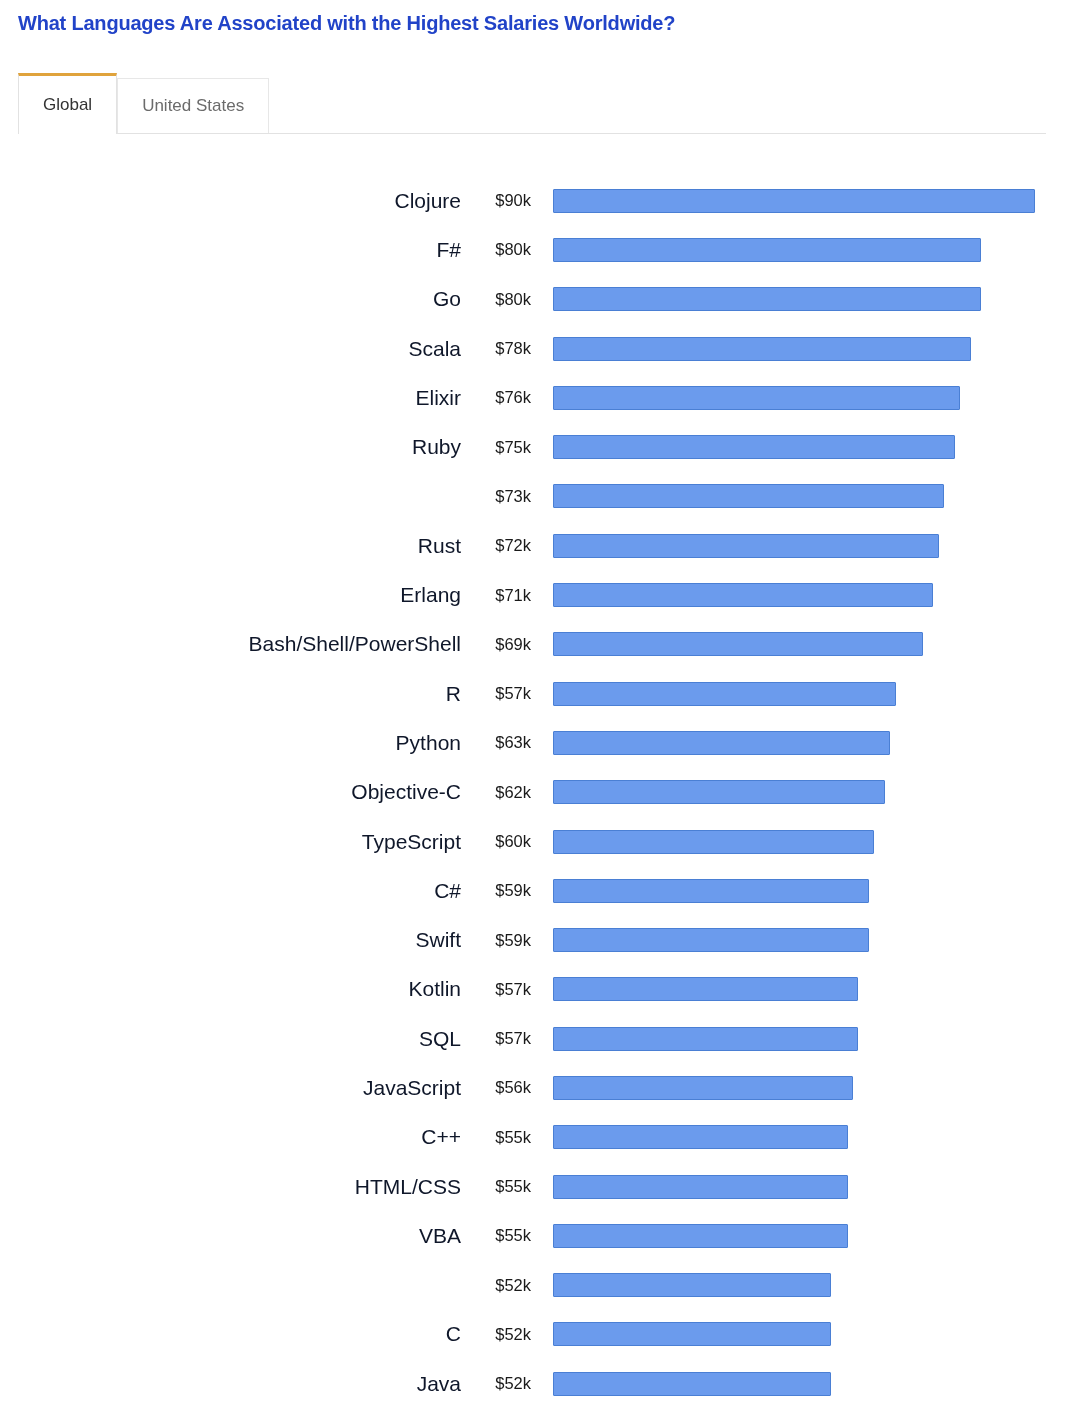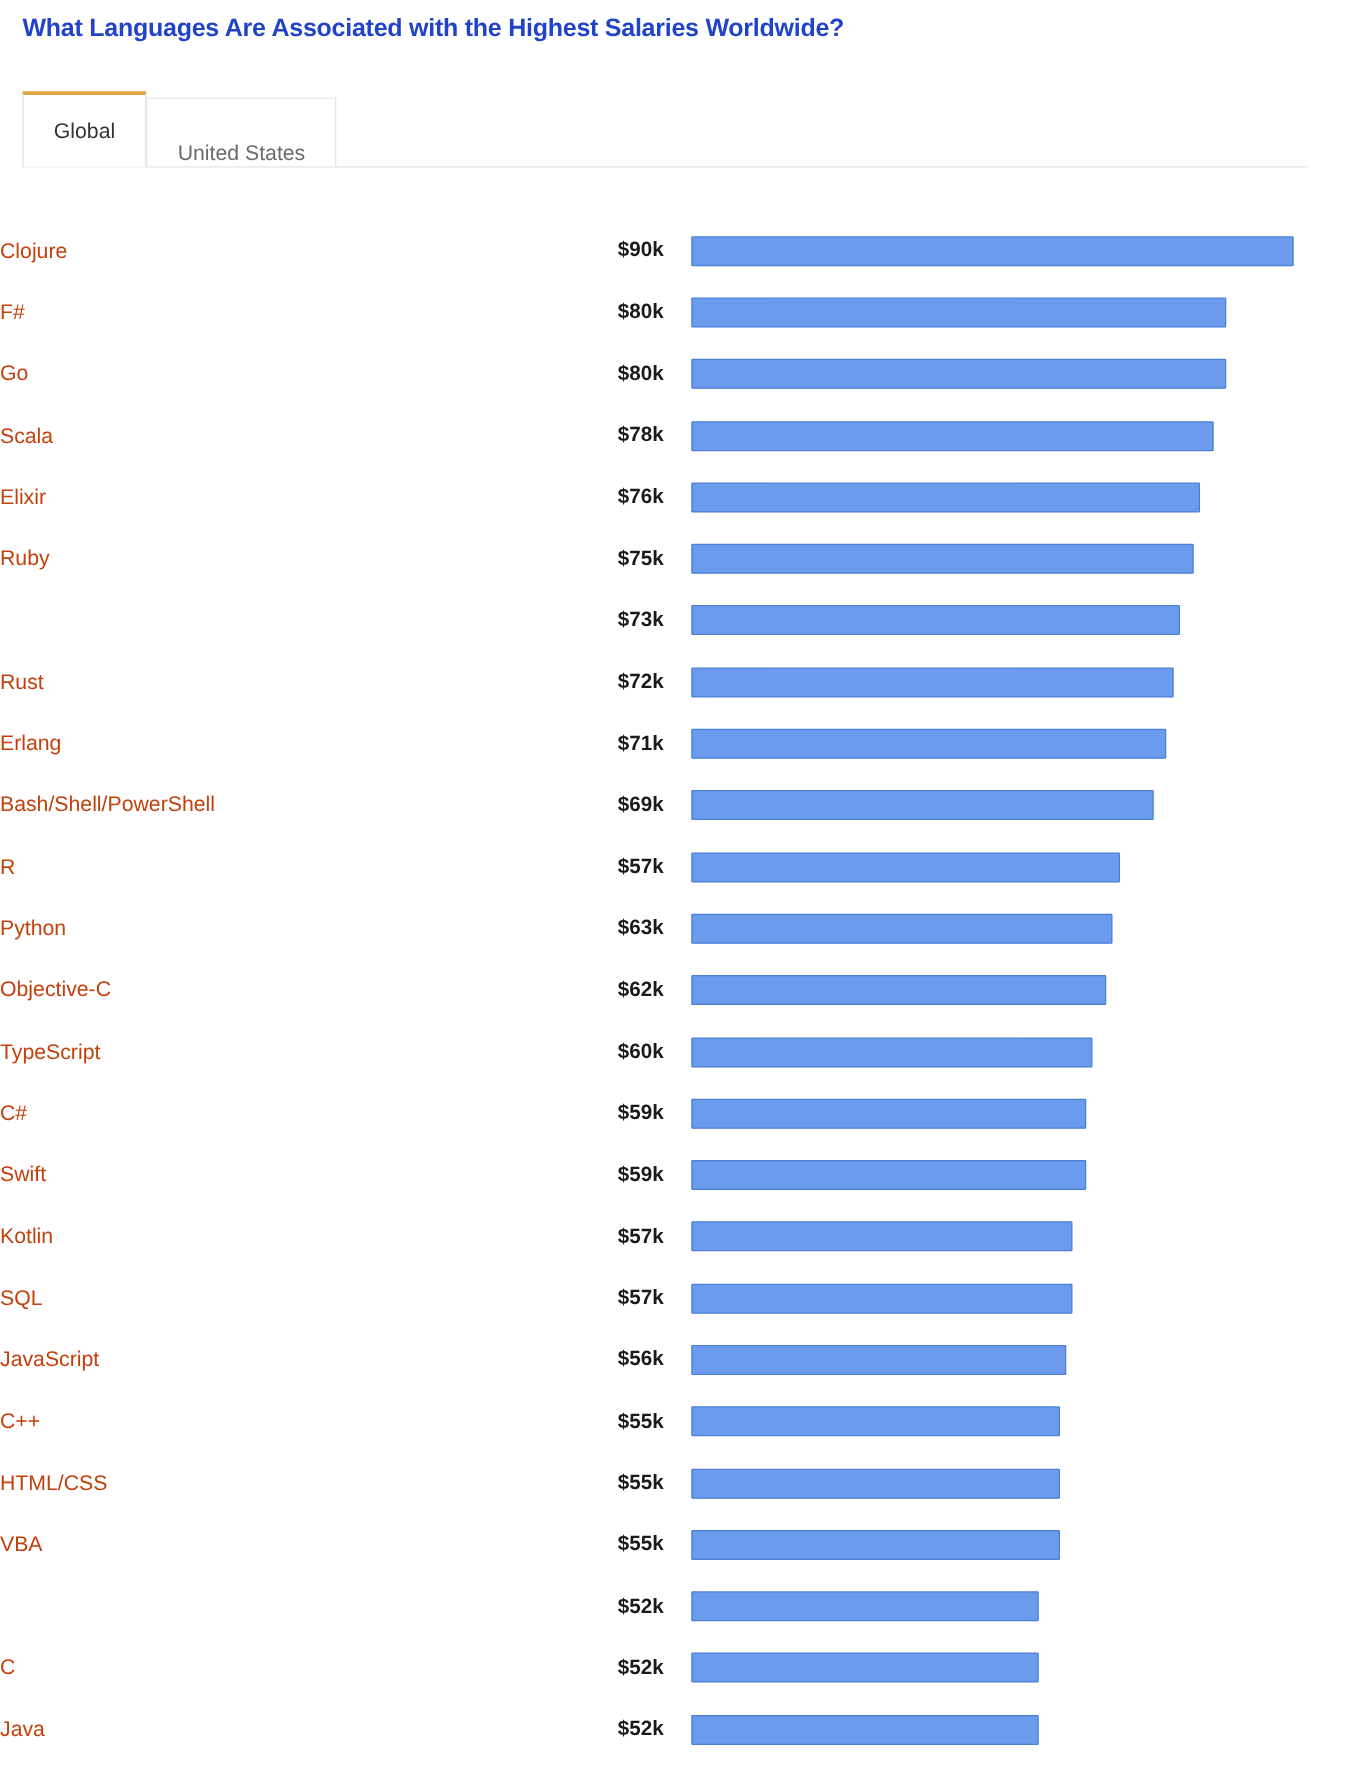--- a/index.html
+++ b/index.html
@@ -61,52 +61,51 @@
     margin-bottom: -1px;
     height: 61px;
     justify-content: flex-end;
   }
   .tab.inactive {
     color: #6b6b6b;
     border: 1px solid #e7e7e7;
     border-bottom: none;
     height: 55px;
     margin-bottom: 0px;
-    align-items: flex-end;
   }
 
   
   .chart {
     position: absolute;
     left: 0;
     top: 176px;
     width: 1080px;
   }
   .row {
     height: 49.3px;
     position: relative;
     display: flex;
     align-items: center;
   }
   .cat-label {
     position: absolute;
     left: 0;
     width: 461px;
-    text-align: left;
-    font-size: 17px;
-    color: #c2410c;
+    text-align: right;
+    font-size: 21px;
+    color: #0f172a;
     white-space: nowrap;
   }
   .val-label {
     position: absolute;
     left: 461px;
     width: 70px;
     text-align: right;
     font-size: 16.5px;
-    font-weight: bold;
+    font-weight: normal;
     color: #1a1a1a;
     white-space: nowrap;
   }
   .bar-track {
     position: absolute;
     left: 553px;
     right: 0;
     height: 24px;
     top: 50%;
     transform: translateY(-50%);

